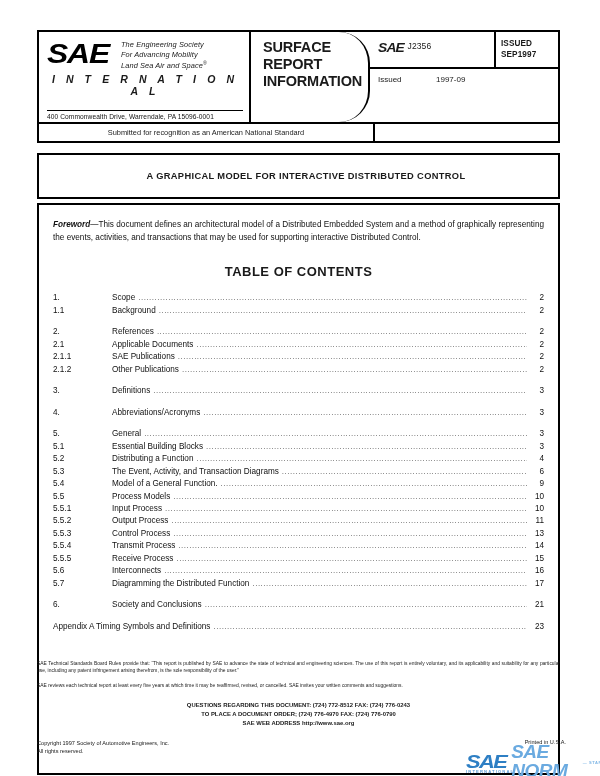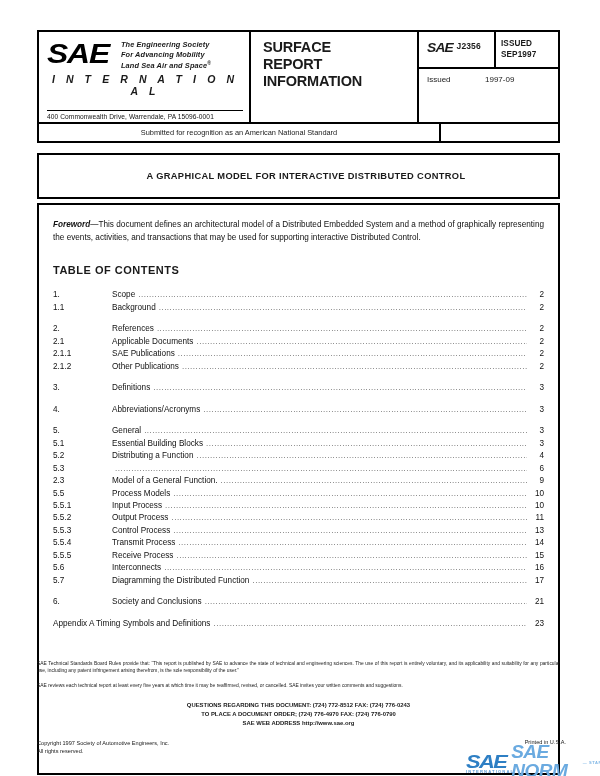--- a/index.html
+++ b/index.html
@@ -49,21 +49,21 @@
     letter-spacing: -1px;
     line-height: 1;
     color: #000;
     padding-top: 1px;
     transform: scaleX(1.18);
     transform-origin: left top;
     width: 62px;
   }
   .sae-tagline {
     font-size: 7.4px;
-    font-weight: bold;
+    font-weight: normal;
     font-style: italic;
     line-height: 1.32;
     margin-left: 12px;
     letter-spacing: 0.1px;
   }
   .sae-tagline sup { font-size: 5px; }
   .intl-word {
     font-size: 10.5px;
     font-weight: bold;
     font-style: italic;
@@ -73,24 +73,25 @@
     border-bottom: 1.4px solid #000;
     padding-bottom: 13px;
   }
   .sae-address {
     font-size: 6.6px;
     margin-top: 2.5px;
     letter-spacing: 0.1px;
     color: #111;
   }
   .hdr-title-cell {
-    width: 168px;
+    width: 119px;
     box-sizing: border-box;
     padding: 7px 0 6px 12px;
     border-right: 2px solid #000;
+    border-radius: 31px;
   }
   .doc-type {
     font-size: 14.5px;
     font-weight: bold;
     line-height: 1.16;
     letter-spacing: -0.2px;
   }
   .hdr-meta-cell {
     flex: 1;
     display: flex;
@@ -112,21 +113,21 @@
     font-weight: bold;
     font-style: italic;
     font-size: 12px;
     letter-spacing: -0.7px;
     transform: scaleX(1.15);
     transform-origin: left center;
     display: inline-block;
   }
   .meta-num .docnum {
     font-size: 8.5px;
-    font-weight: bold;
+    font-weight: normal;
     margin-left: 7px;
     letter-spacing: 0.1px;
   }
   .meta-issued {
     width: 62px;
     box-sizing: border-box;
     padding: 6px 0 0 5px;
     font-size: 8.2px;
     font-weight: bold;
     line-height: 1.35;
@@ -138,21 +139,21 @@
     display: flex;
     min-height: 36px;
   }
   .meta-bottom .lbl { font-size: 8px; width: 58px; }
   .meta-bottom .val { font-size: 8px; }
   .header-bottom {
     border-top: 2px solid #000;
     display: flex;
   }
   .submit-cell {
-    width: 402px;
+    width: 336px;
     box-sizing: border-box;
     border-right: 2px solid #000;
     text-align: center;
     padding: 4px 0 4px 0;
     font-size: 7.4px;
   }
   .submit-blank { flex: 1; }
 
   
   .title-box {
@@ -184,22 +185,22 @@
   }
   .foreword {
     font-size: 8.2px;
     line-height: 1.55;
     text-align: justify;
     color: #111;
   }
   .foreword b { font-style: italic; }
 
   .toc-head {
-    text-align: left;
-    font-size: 11px;
+    text-align: center;
+    font-size: 13px;
     font-weight: bold;
     letter-spacing: 0.5px;
     margin-top: 20px;
     margin-bottom: 13px;
   }
   .toc-list { font-size: 8.2px; }
   .toc-row {
     display: flex;
     align-items: baseline;
     line-height: 1.52;
@@ -436,25 +437,26 @@
         <span class="toc-page">3</span>
       </div>
       <div class="toc-row">
         <span class="toc-num">5.2</span>
         <span class="toc-label">Distributing a Function</span>
         <span class="toc-dots"></span>
         <span class="toc-page">4</span>
       </div>
       <div class="toc-row">
         <span class="toc-num">5.3</span>
+        <span class="toc-label">The Event, Activity, and Transaction Diagrams</span>
         <span class="toc-dots"></span>
         <span class="toc-page">6</span>
       </div>
       <div class="toc-row">
-        <span class="toc-num">2.3</span>
+        <span class="toc-num">5.4</span>
         <span class="toc-label">Model of a General Function.</span>
         <span class="toc-dots"></span>
         <span class="toc-page">9</span>
       </div>
       <div class="toc-row">
         <span class="toc-num">5.5</span>
         <span class="toc-label">Process Models</span>
         <span class="toc-dots"></span>
         <span class="toc-page">10</span>
       </div>

